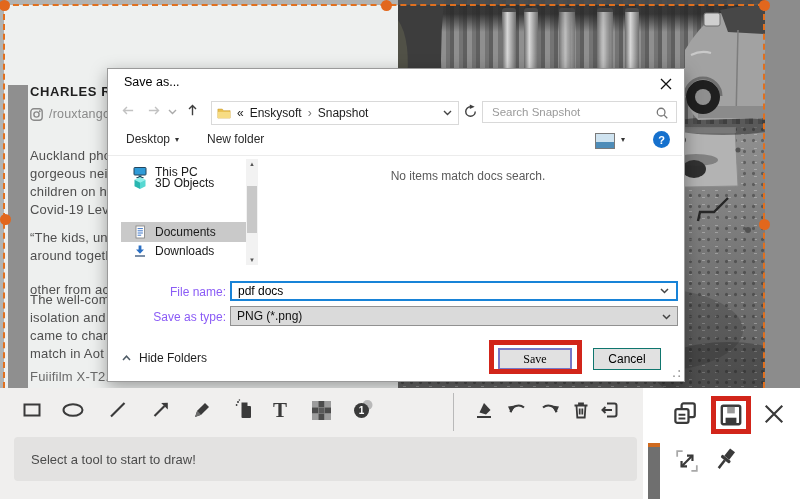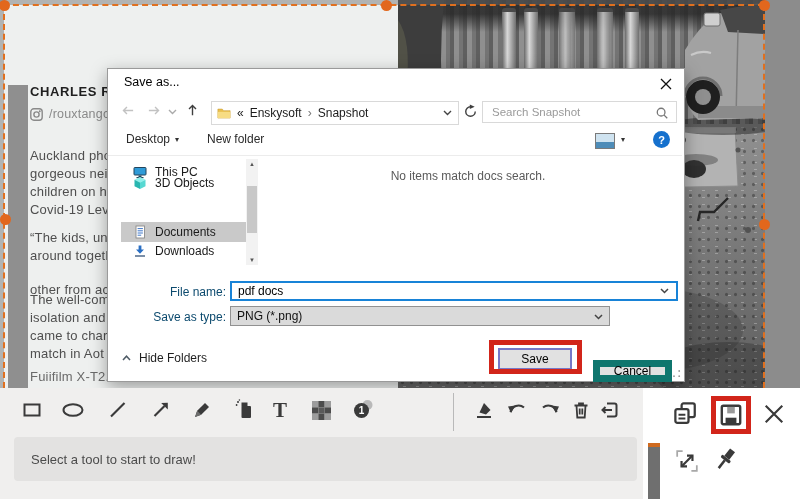--- a/index.html
+++ b/index.html
@@ -57,31 +57,31 @@
   .cmd{font-size:12px;color:#2b2b2b;display:flex;align-items:center;gap:5px;}
   .caret{font-size:8px;color:#333;}
   #dlg-sep{left:0;top:86px;width:574px;height:1px;background:#ececec;}
   .side-row{left:13px;width:125px;height:20px;display:flex;align-items:center;gap:8px;
     padding-left:12px;box-sizing:border-box;font-size:12px;color:#1a1a1a;}
   .side-row.sel{background:#c9c9c9;}
   #side-scroll{left:138px;top:90px;width:12px;height:106px;background:#f2f2f2;}
   #side-thumb{left:1px;top:27px;width:10px;height:47px;background:#c8c8c8;}
   .scroll-arrow{left:0;width:12px;text-align:center;font-size:6px;color:#555;}
   .empty-msg{left:160px;top:100px;width:400px;text-align:center;color:#5a5a5a;font-size:12px;}
-  .fld-label{width:118px;text-align:right;font-size:12px;color:#0c4a6e;}
+  .fld-label{width:118px;text-align:right;font-size:12px;color:#8b5cf6;}
   #fname{left:122px;top:212px;width:448px;height:20px;border:2px solid #1883d7;box-sizing:border-box;
     font-size:12px;padding:0 20px 0 6px;font-family:"Liberation Sans",sans-serif;color:#000;outline:none;}
-  #ftype{left:122px;top:237px;width:380px;height:20px;background:#dadada;border:1px solid #919191;
+  #ftype{left:122px;top:237px;width:448px;height:20px;background:#dadada;border:1px solid #919191;
     box-sizing:border-box;display:flex;align-items:center;padding-left:6px;font-size:12px;color:#111;}
   .combo-chev{right:6px;}
   #red-box{left:381px;top:271px;width:93px;height:34px;border:5px solid #d2251a;box-sizing:border-box;z-index:3;}
   .btn{height:22px;background:#e1e1e1;font-size:12px;color:#000;display:flex;
     align-items:center;justify-content:center;box-sizing:border-box;}
-  #btn-save{left:390px;top:279px;width:74px;border:2px solid #7678c8;}
-  #btn-cancel{left:485px;top:279px;width:79px;border:7px solid #0f766e;margin-top:12px;}
+  #btn-save{left:390px;top:279px;width:74px;border:2px solid #7678c8;font-family:Liberation Serif, serif;}
+  #btn-cancel{left:485px;top:279px;width:68px;border:1px solid #0f766e;}
   #hide-folders{left:14px;top:282px;display:flex;align-items:center;gap:8px;font-size:12px;color:#1f1f1f;}
 
   
   #toolbar{left:0;top:388px;width:643px;height:111px;background:#f0efee;z-index:20;}
   .tool{top:10px;width:24px;height:24px;display:flex;align-items:center;justify-content:center;}
   #tool-divider{left:453px;top:5px;width:1px;height:38px;background:#b9b9b9;}
   #msg-bar{left:14px;top:49px;width:623px;height:44px;background:#e3e2e1;border-radius:4px;
     display:flex;align-items:center;padding-left:17px;box-sizing:border-box;
     font-size:13px;color:#4b4b4b;}
   #panel{left:643px;top:388px;width:157px;height:111px;background:#ffffff;z-index:20;}

